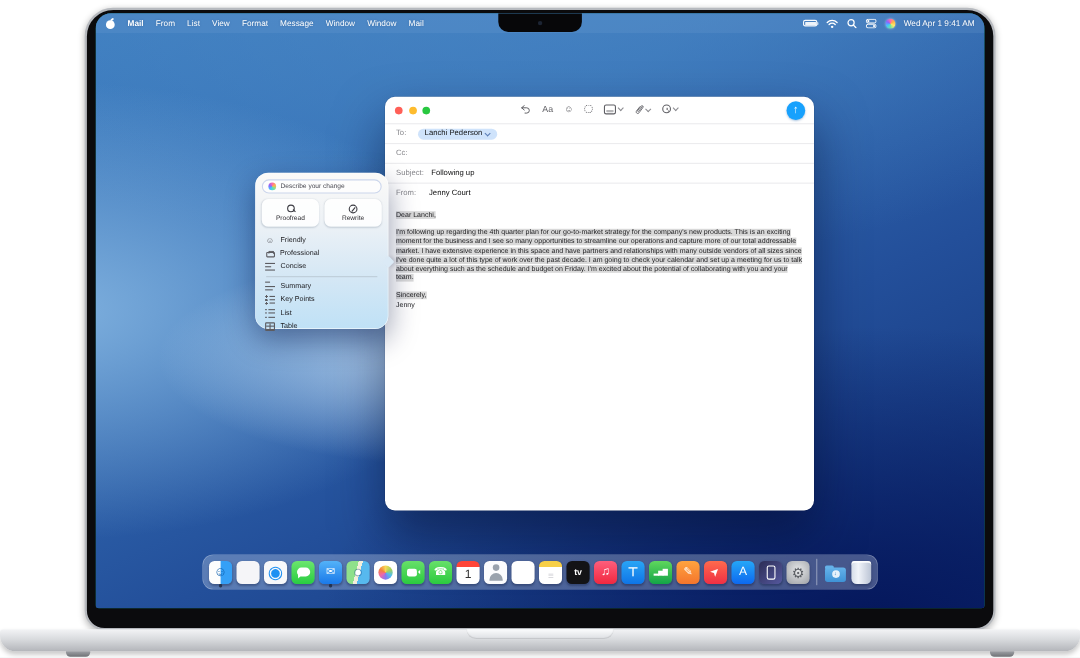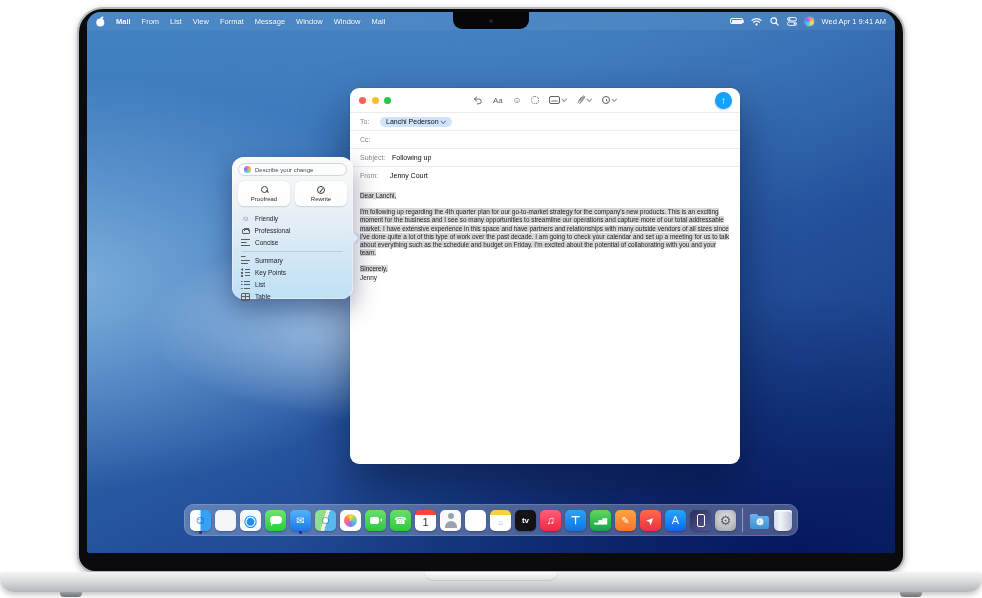--- a/index.html
+++ b/index.html
@@ -46,21 +46,21 @@
   .siri-orb { width:9px; height:9px; border-radius:50%;
       background:conic-gradient(#ff6aa8,#ffb448,#ffe76a,#6fe3a2,#41c4ff,#8a64ff,#ff6aa8); box-shadow:0 0 2px rgba(255,255,255,.6); }
   .clock { font-size:7.5px; white-space:nowrap; }
 
   
   .mail-window { position:absolute; left:263px; top:76px; width:390px; height:376px; z-index:20;
                  background:#fff; border-radius:9px; box-shadow:0 22px 45px rgba(3,12,45,.5), 0 0 0 0.5px rgba(0,0,0,.12); }
   .titlebar { position:relative; height:24px; display:flex; align-items:center; padding:0 9px; }
   .lights { display:flex; gap:5.5px; }
   .light { width:7px; height:7px; border-radius:50%; }
-  .toolbar { position:absolute; left:0; right:0; display:flex; justify-content:center; align-items:center; gap:10px; color:#5f5f64; pointer-events:none; }
+  .toolbar { position:absolute; left:0; right:0; display:flex; justify-content:center; align-items:flex-start; gap:10px; color:#5f5f64; pointer-events:none; }
   .toolbar > * { pointer-events:auto; }
   .tb-group { display:flex; align-items:center; gap:2.5px; }
   .chev { width:4px; height:4px; border-left:1px solid #8e8e93; border-bottom:1px solid #8e8e93; transform:rotate(-45deg) translateY(-1px); }
   .tb-aa { font-size:8px; font-weight:500; }
   .tb-smiley { font-size:8.5px; line-height:1; }
   .tb-ai { width:8px; height:8px; border:1px dotted #5f5f64; border-radius:50%; }
   .tb-media { width:11px; height:8.5px; border:1px solid #5f5f64; border-radius:2px; position:relative; }
   .tb-media::after { content:''; position:absolute; left:1px; right:1px; bottom:1px; height:2px; background:#5f5f64; opacity:.45; border-radius:1px; }
   .tb-clock { width:8px; height:8px; border:1px solid #5f5f64; border-radius:50%; position:relative; }
   .tb-clock::after { content:''; position:absolute; left:3px; top:1.5px; width:1px; height:2.5px; background:#5f5f64; box-shadow:1px 2px 0 -0.2px #5f5f64; }

